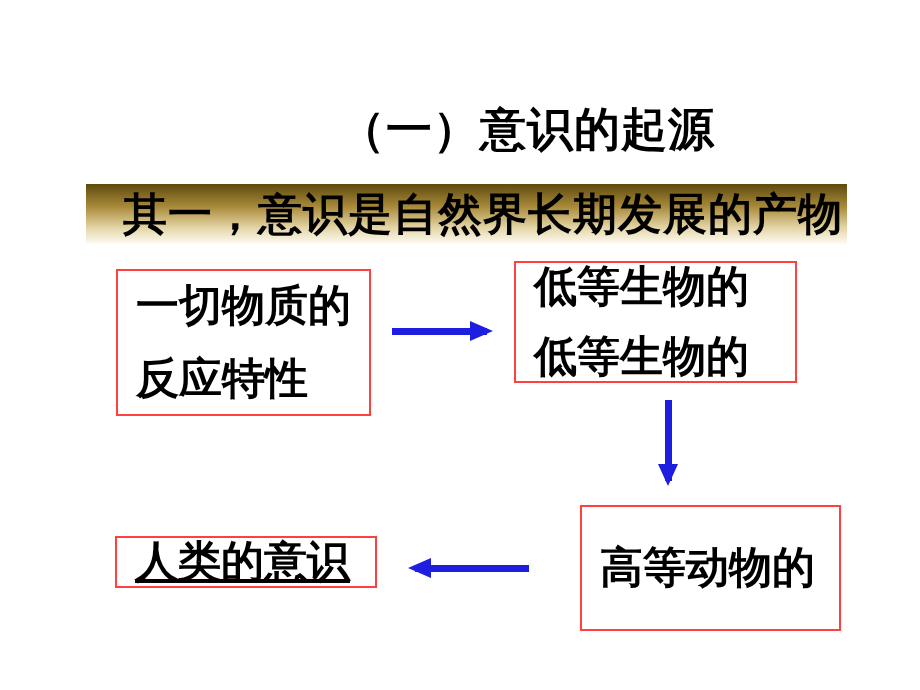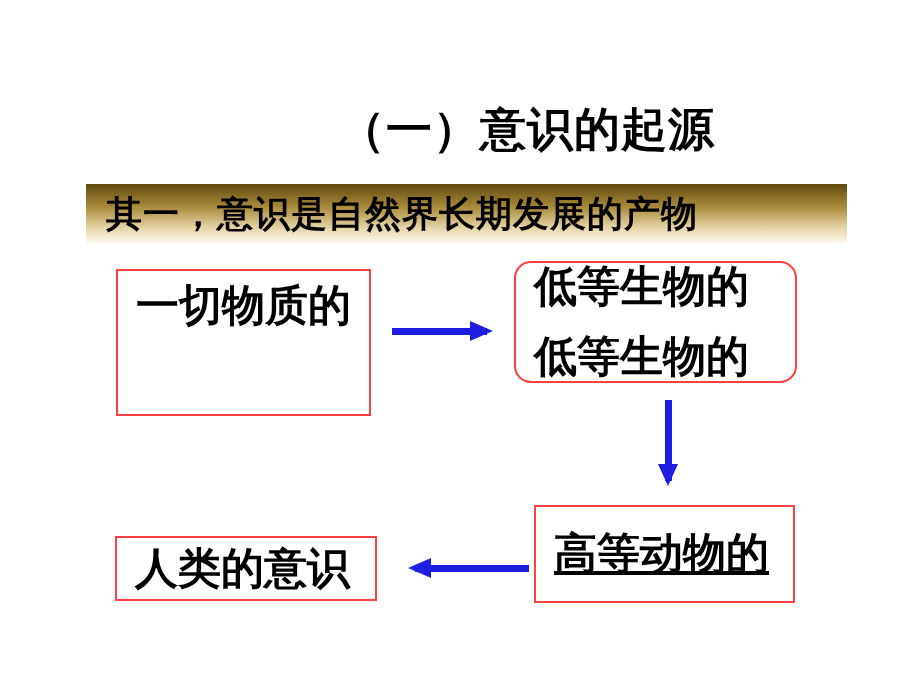--- a/index.html
+++ b/index.html
@@ -43,43 +43,43 @@
     top: 152px;
     width: 761px;
     height: 60px;
     background: linear-gradient(to bottom,
       var(--banner-top) 0%,
       var(--banner-mid) 38%,
       var(--banner-low) 72%,
       var(--banner-bottom) 100%);
     display: flex;
     align-items: center;
-    padding-left: 12px;
+    padding-left: 29px;
     font-weight: 700;
-    font-size: 36px;
+    font-size: 44px;
     letter-spacing: 1px;
     white-space: nowrap;
   }
   .fbox {
     position: absolute;
     border: 2.5px solid var(--box-border);
     background: transparent;
     display: flex;
     flex-direction: column;
     justify-content: center;
     padding-left: 10px;
     font-weight: 700;
     font-size: 43px;
     line-height: 1.25;
     white-space: nowrap;
   }
   .fbox.b1 { left: 84px;  top: 237px; width: 255px; height: 147px; justify-content: space-between; }
-  .fbox.b2 { left: 482px; top: 229px; width: 283px; height: 122px; border-radius: 17px; }
-  .fbox.b3 { left: 502px; top: 473px; width: 261px; height: 98px; text-decoration: underline; }
-  .fbox.b4 { left: 83px;  top: 504px; width: 262px; height: 65px; }
+  .fbox.b2 { left: 482px; top: 229px; width: 283px; height: 122px; }
+  .fbox.b3 { left: 548px; top: 473px; width: 261px; height: 126px; }
+  .fbox.b4 { left: 83px;  top: 504px; width: 262px; height: 52px; text-decoration: underline; }
 
   .arrow { position: absolute; }
   .arrow .shaft { position: absolute; background: var(--arrow); }
   .arrow .head  { position: absolute; width: 0; height: 0; }
 
   .arrow.right { left: 352px; top: 281px; width: 117px; height: 20px; }
   .arrow.right .shaft { left: 0; top: 6.5px; width: 95px; height: 7px; }
   .arrow.right .head {
     right: 0; top: 0;
     border-left: 23px solid var(--arrow);
@@ -109,20 +109,21 @@
 <div class="slide">
 
   <div class="title">（一）意识的起源</div>
 
   <div class="banner">
     <span>其一，意识是自然界长期发展的产物</span>
   </div>
 
   <div class="fbox b1">
     <span>一切物质的</span>
+    <span>反应特性</span>
   </div>
 
   <div class="fbox b2">
     <span>低等生物的</span>
     <span>低等生物的</span>
   </div>
 
   <div class="fbox b3">
     <span>高等动物的</span>
   </div>

